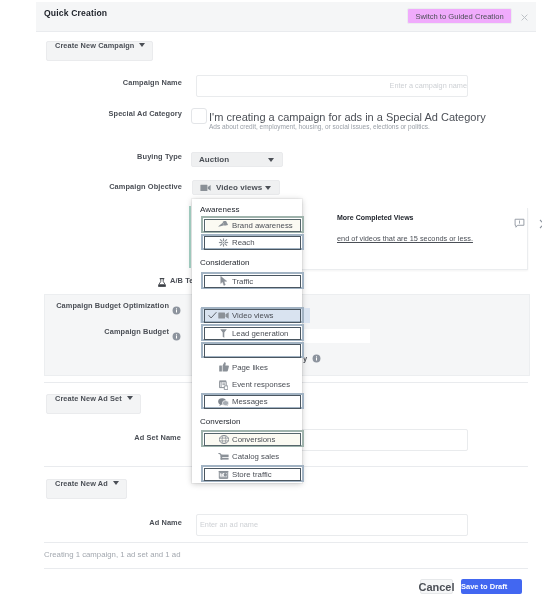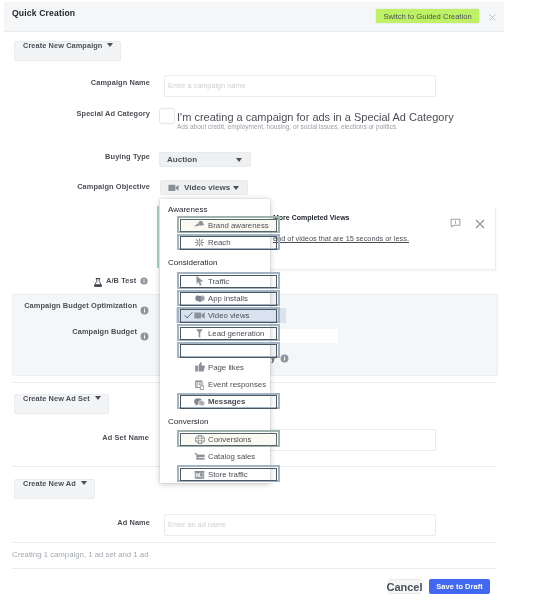--- a/index.html
+++ b/index.html
@@ -1,25 +1,25 @@
 <!DOCTYPE html>
 <html><head>
 <meta charset="utf-8">
 <title>Quick Creation</title>
 <style>
   html,body{margin:0;padding:0;}
   body{width:542px;height:612px;background:#fff;font-family:"Liberation Sans",sans-serif;
        -webkit-font-smoothing:antialiased;overflow:hidden;position:relative;color:#4b4f56;}
-  .abs{position:absolute;}
+  .abs{position:absolute;margin-left:32px;}
   .stage{position:absolute;left:0;top:0;width:542px;height:612px;overflow:hidden;background:#fff;}
 
   
   .hdr{left:4px;top:2px;width:500px;height:29px;background:#f5f6f7;border-bottom:1px solid #e9ebee;}
   .hdr-title{left:12px;top:8px;font-size:8.6px;font-weight:bold;color:#1c2028;letter-spacing:.15px;}
-  .switch-btn{left:375px;top:8px;width:105px;height:16px;box-sizing:border-box;background:#bef264;
+  .switch-btn{left:375px;top:8px;width:105px;height:16px;box-sizing:border-box;background:#f0abfc;
      border:1px solid #ebedef;border-radius:2px;font-size:7.6px;color:#4b4f56;display:flex;
      align-items:center;justify-content:center;}
   .close-x{left:489px;top:14px;width:7px;height:7px;line-height:0;}
 
   
   .sect-btn{height:20px;box-sizing:border-box;background:#f3f4f5;border:1px solid #eaebed;border-radius:2px;
      display:flex;align-items:center;padding:0 7px 12px 8px;font-size:7.35px;font-weight:bold;color:#4b4f56;
      letter-spacing:.1px;}
   .caret{display:inline-block;margin-left:5px;width:0;height:0;border-left:3.5px solid transparent;
      border-right:3.5px solid transparent;border-top:4px solid #4b4f56;}
@@ -40,21 +40,21 @@
   .pill .caret{margin-left:3px;}
 
   .greypanel{background:#f5f6f7;border:1px solid #eceef0;}
 
   .infoi{display:inline-block;vertical-align:-1px;}
 
   
   .dd{left:160px;top:199px;width:110px;height:284px;background:#fff;
       box-shadow:0 1px 6px rgba(0,0,0,.22), 0 0 0 1px rgba(0,0,0,.04);}
   .dd-hdr{position:absolute;left:8px;font-size:8px;font-weight:400;color:#1c2028;white-space:nowrap;}
-  .dd-item{position:absolute;left:16px;width:110px;height:17px;}
+  .dd-item{position:absolute;left:8px;width:110px;height:17px;}
   .dd-row{position:absolute;left:0;top:1px;width:110px;height:15px;display:flex;align-items:center;
      z-index:1;background:transparent;}
   .dd-lbl{font-size:7.8px;color:#4b4f56;white-space:nowrap;}
   .dd-outer{position:absolute;left:1px;top:-0.5px;width:103px;height:16.8px;box-sizing:border-box;
       border:2px solid #8fb3a9;z-index:2;}
   .dd-inner{position:absolute;left:4px;top:2px;width:97px;height:13.5px;box-sizing:border-box;
       border:1.5px solid #50616e;z-index:2;}
   .dd-ico{width:11px;height:11px;display:inline-flex;align-items:center;justify-content:center;}
   .dd-check{width:9px;height:9px;display:inline-flex;align-items:center;justify-content:center;
      position:relative;z-index:3;margin-left:8px;}
@@ -64,21 +64,21 @@
   .dd-fill{position:absolute;left:5.5px;top:3px;width:94px;height:11px;background:#fbfaf2;z-index:1;}
 
   
   .tip{left:265px;top:208px;width:229px;height:61px;background:#fff;border:1px solid #ebedef;
      border-top:none;box-shadow:0 1px 2px rgba(0,0,0,.05);}
 
   
   .btn-cancel{height:15px;box-sizing:border-box;background:#f5f6f7;border:1px solid #e6e8ea;border-radius:2px;
      display:flex;align-items:center;justify-content:center;font-size:11px;font-weight:bold;color:#4b4f56;}
   .btn-save{height:15px;box-sizing:border-box;background:#4267f1;border-radius:2px;
-     display:flex;align-items:center;justify-content:center;font-size:7.5px;font-weight:bold;color:#fff;}
+     display:flex;align-items:center;justify-content:flex-start;font-size:7.5px;font-weight:bold;color:#fff;}
 </style>
 </head>
 <body>
 
 <div class="stage">
 
   <div class="abs hdr"></div>
   <div class="abs hdr-title">Quick Creation</div>
   <div class="abs switch-btn">
     <span>Switch to Guided Creation</span>
@@ -88,21 +88,21 @@
         <path d="M0.6 0.6 L6.4 6.4 M6.4 0.6 L0.6 6.4" stroke="#bdc1c6" stroke-width="1" fill="none"></path>
       </svg>
   </div>
 
   <div class="abs sect-btn" style="left:14px;top:41px;">
     <span>Create New Campaign</span>
     <i class="caret"></i>
   </div>
 
   <div class="abs flabel" style="left:50px;top:78px;width:100px;">Campaign Name</div>
-  <div class="abs finput" style="left:164px;top:75px;width:272px;">
+  <div class="abs finput" style="left:164px;top:75px;width:272px;justify-content:flex-end;">
     <span>Enter a campaign name</span>
   </div>
 
   <div class="abs flabel" style="left:50px;top:109px;width:100px;">Special Ad Category</div>
   <div class="abs cbox" style="left:159px;top:108px;"></div>
   <div class="abs ctext" style="left:177px;top:111px;">I'm creating a campaign for ads in a Special Ad Category</div>
   <div class="abs csub" style="left:177px;top:123px;">Ads about credit, employment, housing, or social issues, elections or politics.</div>
 
   <div class="abs flabel" style="left:50px;top:152px;width:100px;">Buying Type</div>
   <div class="abs pill" style="left:159px;top:152px;gap:36px;">
@@ -253,37 +253,20 @@
         <div class="dd-row">
           <span class="dd-check"></span>
           <span class="dd-ico">
             <svg viewBox="0 0 8 10" width="8" height="10">
               <path d="M0.7 0.3 L0.7 7.6 L2.6 5.8 L3.9 9.4 L5.3 8.8 L4.0 5.4 L6.8 5.2 Z" fill="#8b9198" stroke="#8b9198" stroke-width="0.4"></path>
             </svg>
           </span>
           <span class="dd-lbl">Traffic</span>
         </div>
       </div>
-      <div class="dd-item" style="top: 91.1px;">
-        <div class="dd-outer" style="border-color: rgb(162, 179, 195);"></div>
-        <div class="dd-inner" style="border-color: rgb(74, 86, 96);"></div>
-        <div class="dd-row">
-          <span class="dd-check"></span>
-          <span class="dd-ico">
-            <svg viewBox="0 0 10 7" width="10" height="7">
-              <path d="M0.4 2.0 L4.6 2.0 L4.6 6.7 L0.4 5.3 Z" fill="#7e858d"></path>
-              <path d="M9.6 2.0 L5.4 2.0 L5.4 6.7 L9.6 5.3 Z" fill="#9aa0a7"></path>
-              <path d="M0.4 2.0 L2.0 0.2 L4.6 1.0 L4.6 2.0 Z" fill="#767d85"></path>
-              <path d="M9.6 2.0 L8.0 0.2 L5.4 1.0 L5.4 2.0 Z" fill="#a6acb3"></path>
-              <rect x="4.3" y="0.9" width="1.4" height="5.8" fill="#60676e"></rect>
-            </svg>
-          </span>
-          <span class="dd-lbl">App installs</span>
-        </div>
-      </div>
       <div class="dd-item" style="top: 108.2px;">
         <div class="dd-outer" style="border-color: rgb(162, 179, 195);"></div>
         <div class="dd-inner" style="border-color: rgb(74, 86, 96);"></div>
         <div class="dd-row" style="background: rgb(217, 227, 240);">
           <span class="dd-check">
             <svg viewBox="0 0 12 12" width="9" height="9">
               <path d="M0.8 5.6 L4.1 9.3 L11.2 1.6" stroke="#4b4f56" stroke-width="1.15" fill="none"></path>
             </svg>
           </span>
           <span class="dd-ico">
@@ -332,21 +315,21 @@
               <path d="M0.4 0.4 H7.2 V1.7 H0.4 Z" fill="#8b9198"></path>
               <path d="M0.4 1.7 H7.2 V7.6 H0.4 Z" fill="none" stroke="#8b9198" stroke-width="1"></path>
               <path d="M2.1 1.7 V7.6" stroke="#8b9198" stroke-width="0.9"></path>
               <path d="M3.4 3.2 H6.2 M3.4 4.6 H6.2" stroke="#8b9198" stroke-width="0.8"></path>
               <path d="M5.3 5.9 H8.8 V9.6 H5.3 Z" fill="#fff" stroke="#8b9198" stroke-width="0.9"></path>
             </svg>
           </span>
           <span class="dd-lbl">Event responses</span>
         </div>
       </div>
-      <div class="dd-item" style="top: 194.2px; font-weight: bold;">
+      <div class="dd-item" style="top: 194.2px;">
         <div class="dd-outer" style="border-color: rgb(162, 179, 195);"></div>
         <div class="dd-inner" style="border-color: rgb(74, 86, 96);"></div>
         <div class="dd-row">
           <span class="dd-check"></span>
           <span class="dd-ico">
             <svg viewBox="0 0 11 8" width="11" height="8">
               <ellipse cx="4.1" cy="3.4" rx="3.9" ry="3.2" fill="#80878f"></ellipse>
               <path d="M2.0 5.9 L1.2 7.9 L4.0 6.5 Z" fill="#80878f"></path>
               <ellipse cx="7.6" cy="5.1" rx="3.2" ry="2.6" fill="#a6acb3" stroke="#fff" stroke-width="0.7"></ellipse>
               <path d="M9.3 6.9 L10.1 8.0 L8.0 7.3 Z" fill="#a6acb3"></path>

